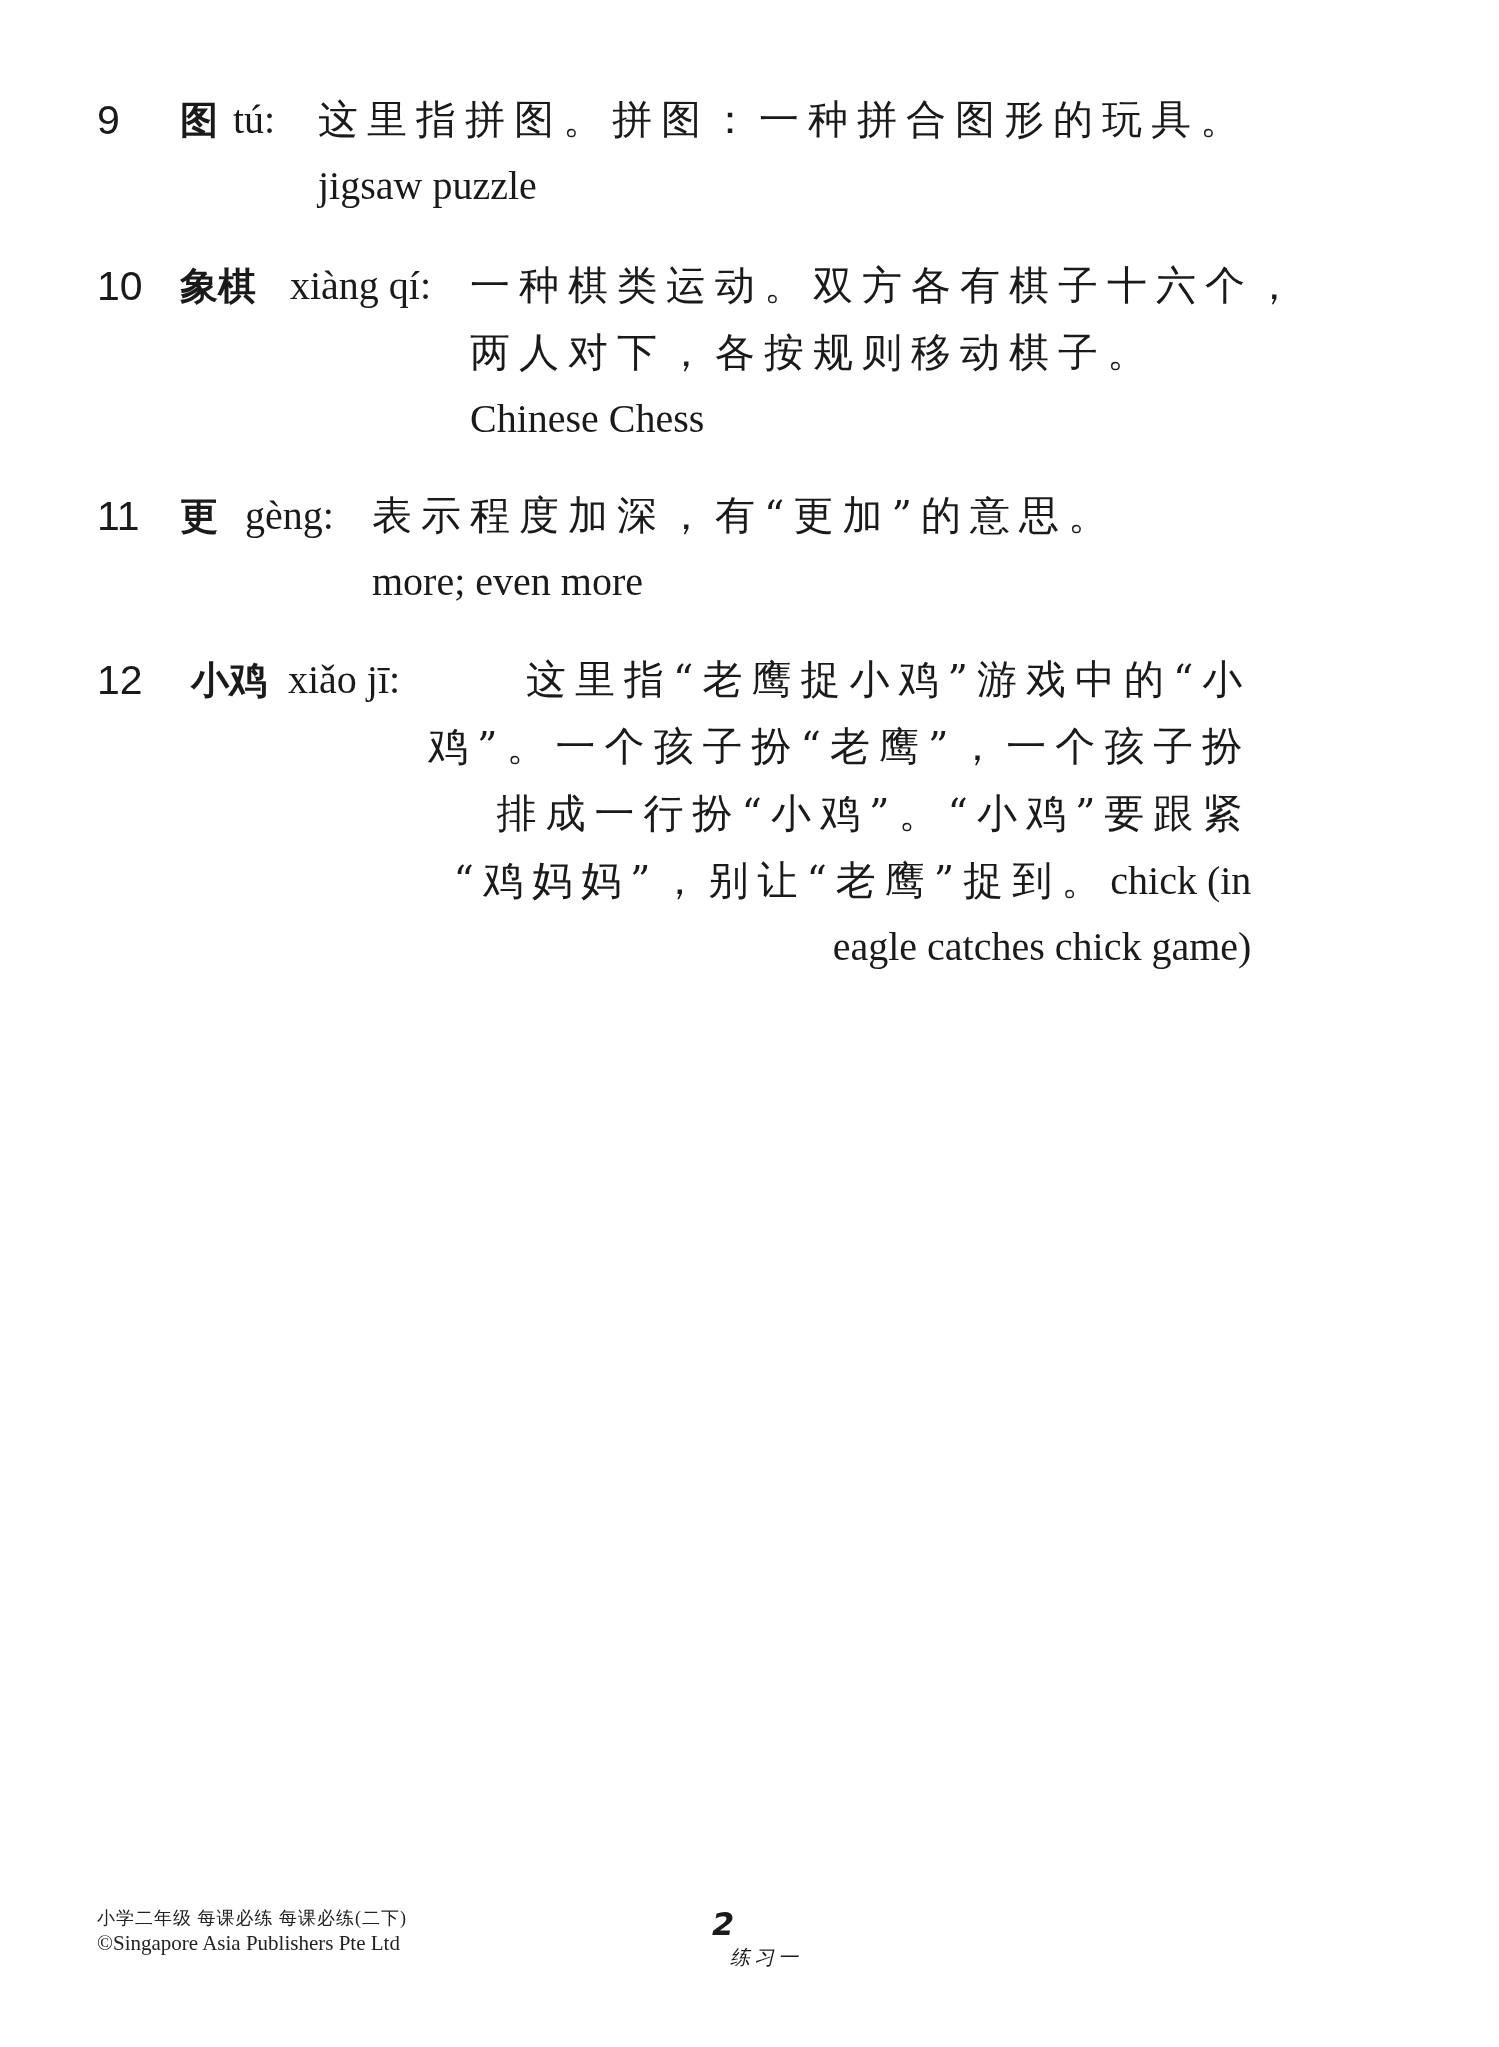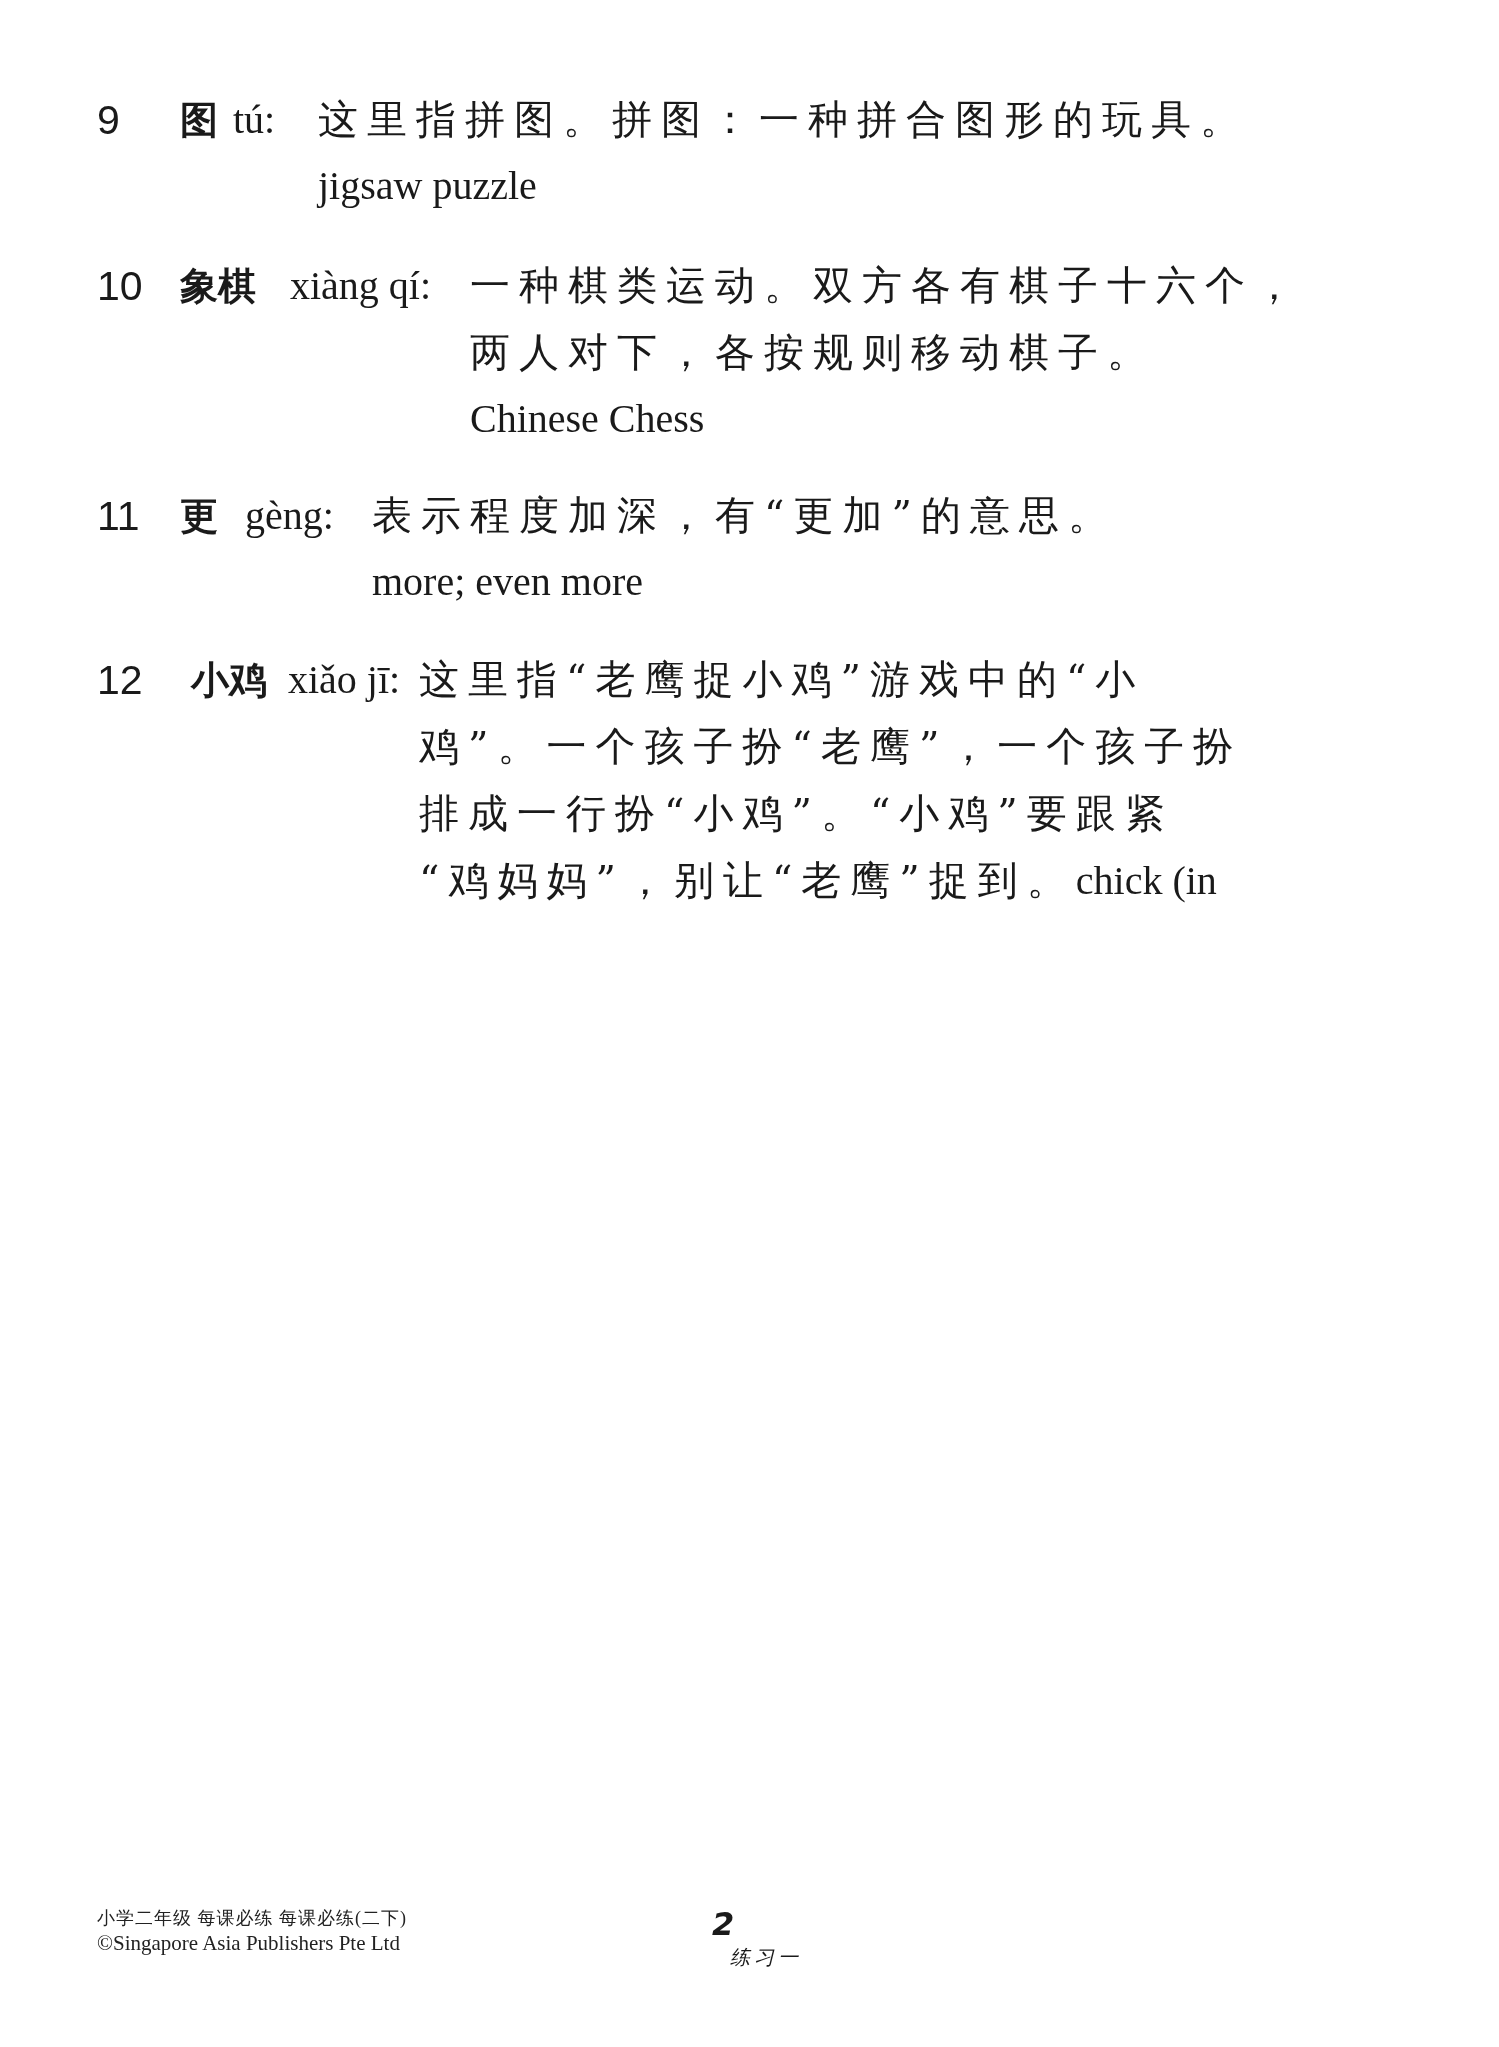--- a/index.html
+++ b/index.html
@@ -49,25 +49,26 @@
   <div class="def" style="left:372px; top:-4px;">
     <span class="line"><span class="zh">表示程度加深，有“更加”的意思。</span></span>
     <span class="line"><span class="en">more; even more</span></span>
   </div>
 </div>
 
 <div class="entry" style="top:660px;">
   <span class="num">12</span>
   <span class="hw" style="left:180px;margin-left:11px;">小鸡</span>
   <span class="py" style="left:288px;">xiǎo jī:</span>
-  <div class="def" style="left:419px; top:-4px;">
+  <div class="def" style="left:428px; top:-4px;text-align:right;">
     <span class="line"><span class="zh">这里指“老鹰捉小鸡”游戏中的“小</span></span>
     <span class="line"><span class="zh">鸡”。一个孩子扮“老鹰”，一个孩子扮</span></span>
     <span class="line"><span class="zh">排成一行扮“小鸡”。“小鸡”要跟紧</span></span>
     <span class="line"><span class="zh">“鸡妈妈”，别让“老鹰”捉到。</span><span class="en">chick (in</span></span>
+    <span class="line"><span class="en">eagle catches chick game)</span></span>
   </div>
 </div>
 
 <div class="footer-left">
   <div class="series">小学二年级 每课必练 每课必练(二下)</div>
   <div class="copy">©Singapore Asia Publishers Pte Ltd</div>
 </div>
 <div class="page-num">2</div>
 <div class="lesson">练习一</div>
 

